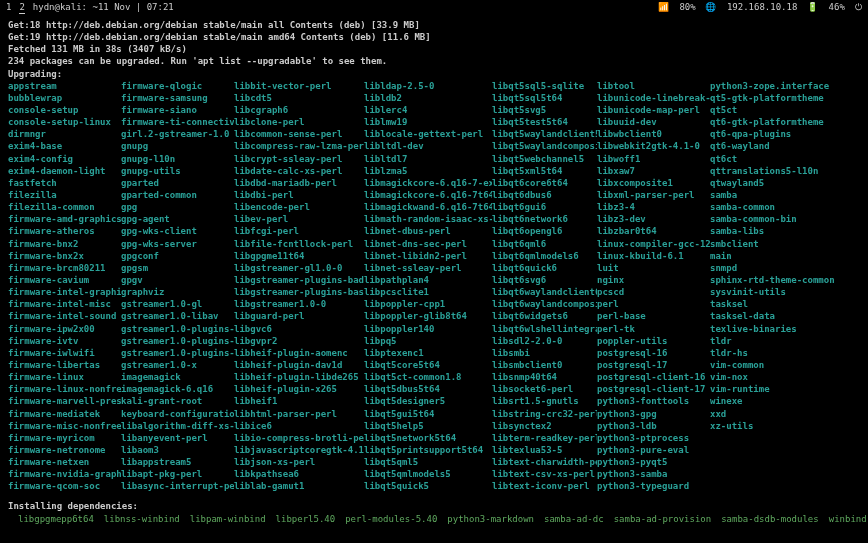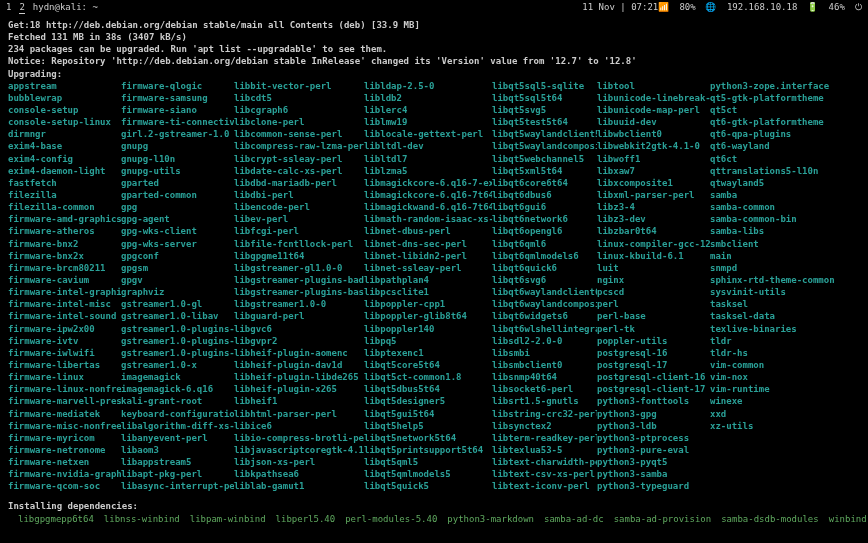--- a/index.html
+++ b/index.html
@@ -17,21 +17,21 @@
   .topbar {
     height: 15px;
     background: #000;
     color: #ccc;
     display: flex;
     align-items: center;
     padding: 0 6px;
     font-size: 9px;
   }
   .topbar .left { flex: 0 0 auto; display: flex; gap: 8px; align-items: center; }
-  .topbar .center { flex: 1; text-align: right; }
+  .topbar .center { flex: 1; text-align: left; }
   .topbar .right { flex: 0 0 auto; display: flex; gap: 10px; align-items: center; }
   .topbar .tab { color: #ccc; }
   .topbar .tab.active { border-bottom: 1px solid #ccc; }
   .term {
     padding: 4px 8px 6px 8px;
   }
   .white { color: #ccc; font-weight: bold; }
   .bold { font-weight: bold; }
   .grid {
     display: grid;
@@ -69,23 +69,23 @@
     <span class="icon">🌐</span>
     <span>192.168.10.18</span>
     <span class="icon">🔋</span>
     <span>46%</span>
     <span class="icon">⏻</span>
   </div>
 </div>
 
 <div class="term">
   <div class="white">Get:18 http://deb.debian.org/debian stable/main all Contents (deb) [33.9 MB]</div>
+  <div class="white">Get:19 http://deb.debian.org/debian stable/main amd64 Contents (deb) [11.6 MB]</div>
   <div class="white">Fetched 131 MB in 38s (3407 kB/s)</div>
   <div class="white bold">234 packages can be upgraded. Run 'apt list --upgradable' to see them.</div>
-  <div><span class="bold">Notice:</span><span class="white"> Repository 'http://deb.debian.org/debian stable InRelease' changed its 'Version' value from '12.7' to '12.8'</span></div>
   <div class="white bold">Upgrading:</div>
 
   <div class="grid" id="pkg-grid">
       <span>appstream</span>
       <span>firmware-qlogic</span>
       <span>libbit-vector-perl</span>
       <span>libldap-2.5-0</span>
       <span>libqt5sql5-sqlite</span>
       <span>libtool</span>
       <span>python3-zope.interface</span>

